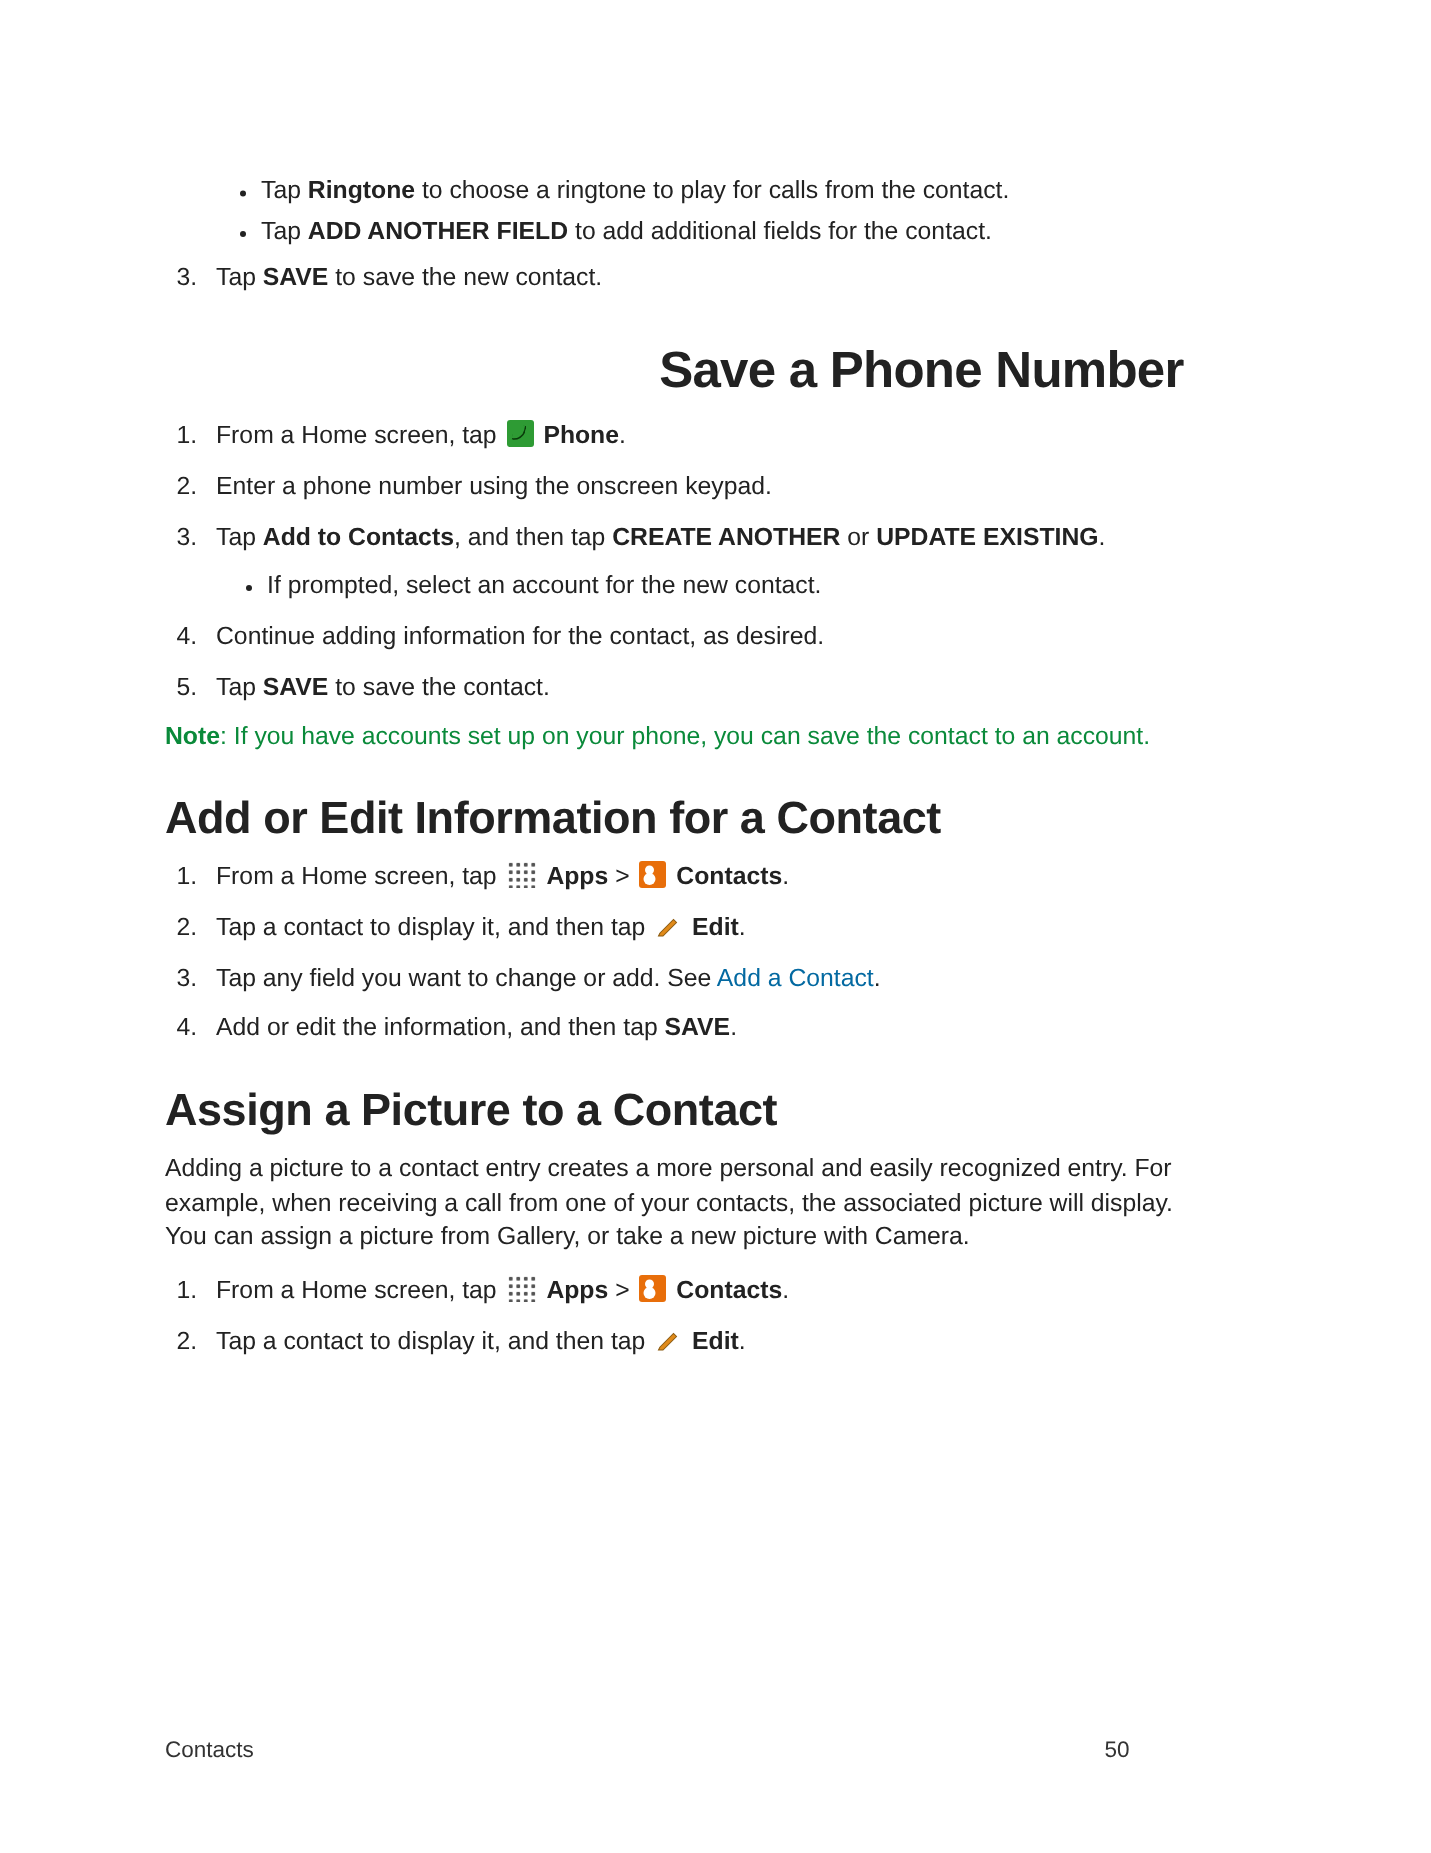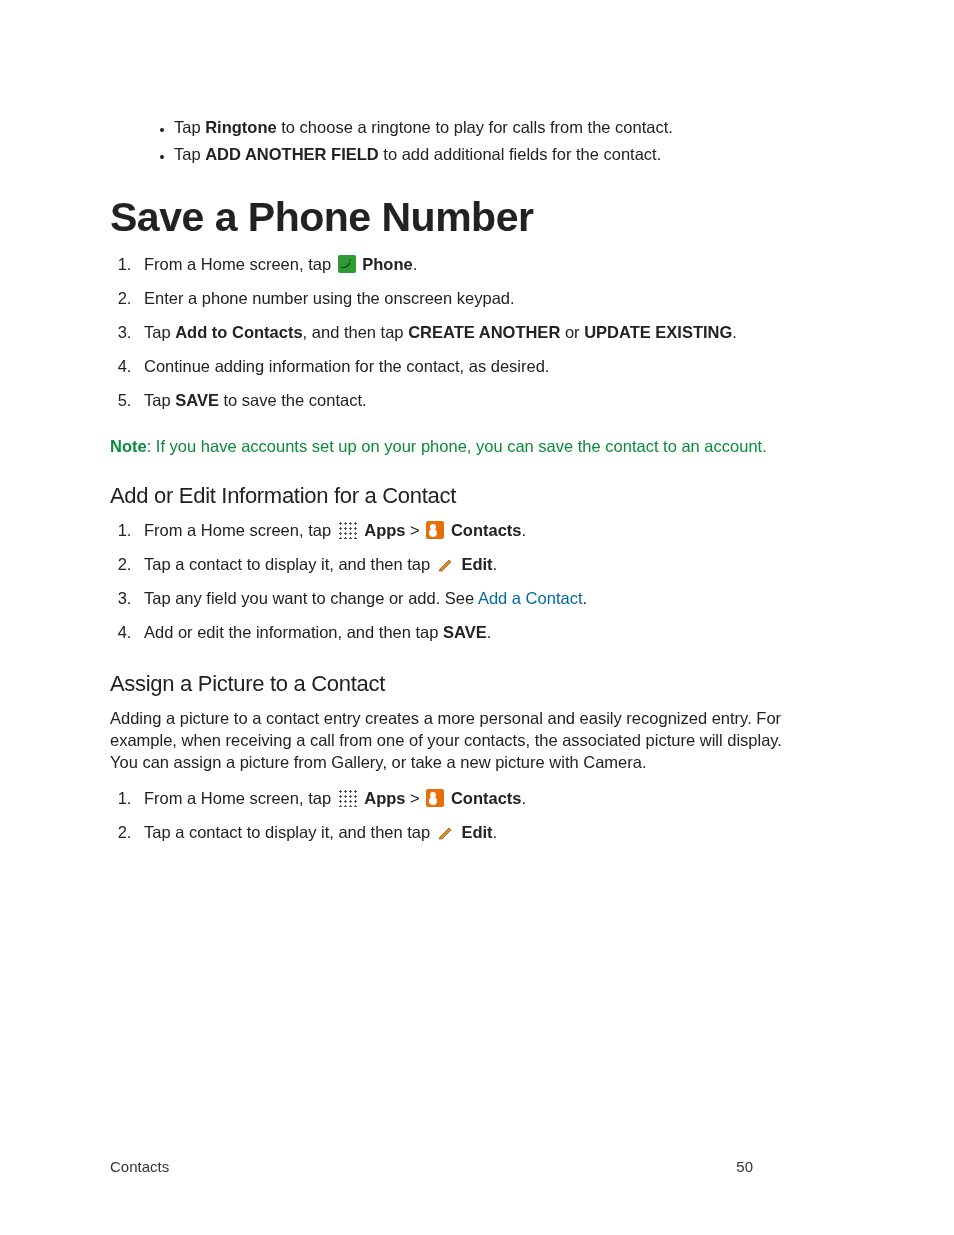--- a/index.html
+++ b/index.html
@@ -13,40 +13,41 @@
   .page {
     width: 863px;
     min-height: 1235px;
     box-sizing: border-box;
     padding: 110px 74px 60px 110px;
     position: relative;
   }
   h1 {
     font-family: Arial, Helvetica, sans-serif;
     font-weight: 900;
-    font-size: 41px;
+    font-size: 34px;
     margin: 30px 0 12px 0;
     letter-spacing: -0.5px;
+    text-align: right;
   }
   h2 {
     font-family: Arial, Helvetica, sans-serif;
-    font-weight: 400;
-    font-size: 22px;
+    font-weight: 700;
+    font-size: 30px;
     margin: 26px 0 10px 0;
     letter-spacing: -0.3px;
   }
   p { margin: 10px 0 14px 0; line-height: 1.35; }
   ol { padding-left: 26px; margin: 8px 0 10px 0; }
   ol > li { padding-left: 8px; margin: 10px 0; line-height: 1.45; }
   ul { list-style-type: disc; padding-left: 34px; margin: 6px 0; }
   ul > li { margin: 8px 0; }
   ul > li::marker { font-size: 12px; }
   b, strong { font-weight: 700; }
   .link { color: #0369a1; text-decoration: none; }
-  .note-line { color: #0a8a3a; margin-top: 22px; }
+  .note-line { color: #0a8a3a; margin-top: 10px; }
   .note-line b { color: #0a8a3a; }
   .footer {
     position: absolute;
     left: 110px;
     right: 110px;
     bottom: 60px;
     font-size: 15px;
     color: #333;
   }
   .footer .right { float: right; margin-left: 34px; }
@@ -105,30 +106,38 @@
 
   <ul style="margin-left:30px;">
     <li>
       <span>Tap </span><b>Ringtone</b><span> to choose a ringtone to play for calls from the contact.</span>
     </li>
     <li>
       <span>Tap </span><b>ADD ANOTHER FIELD</b><span> to add additional fields for the contact.</span>
     </li>
   </ul>
 
+  <ol start="3">
+    <li>
+      <span>Tap </span><b>SAVE</b><span> to save the new contact.</span>
+    </li>
+  </ol>
 
   <h1>Save a Phone Number</h1>
 
   <ol>
     <li>
       <span>From a Home screen, tap </span><span class="icon phone-icon"></span> <b>Phone</b><span>.</span>
     </li>
     <li>Enter a phone number using the onscreen keypad.</li>
     <li>
       <span>Tap </span><b>Add to Contacts</b><span>, and then tap </span><b>CREATE ANOTHER</b><span> or </span><b>UPDATE EXISTING</b><span>.</span>
+      <ul>
+        <li>If prompted, select an account for the new contact.</li>
+      </ul>
     </li>
     <li>Continue adding information for the contact, as desired.</li>
     <li>
       <span>Tap </span><b>SAVE</b><span> to save the contact.</span>
     </li>
   </ol>
 
   <p class="note-line">
     <b>Note</b><span>: If you have accounts set up on your phone, you can save the contact to an account.</span>
   </p>

